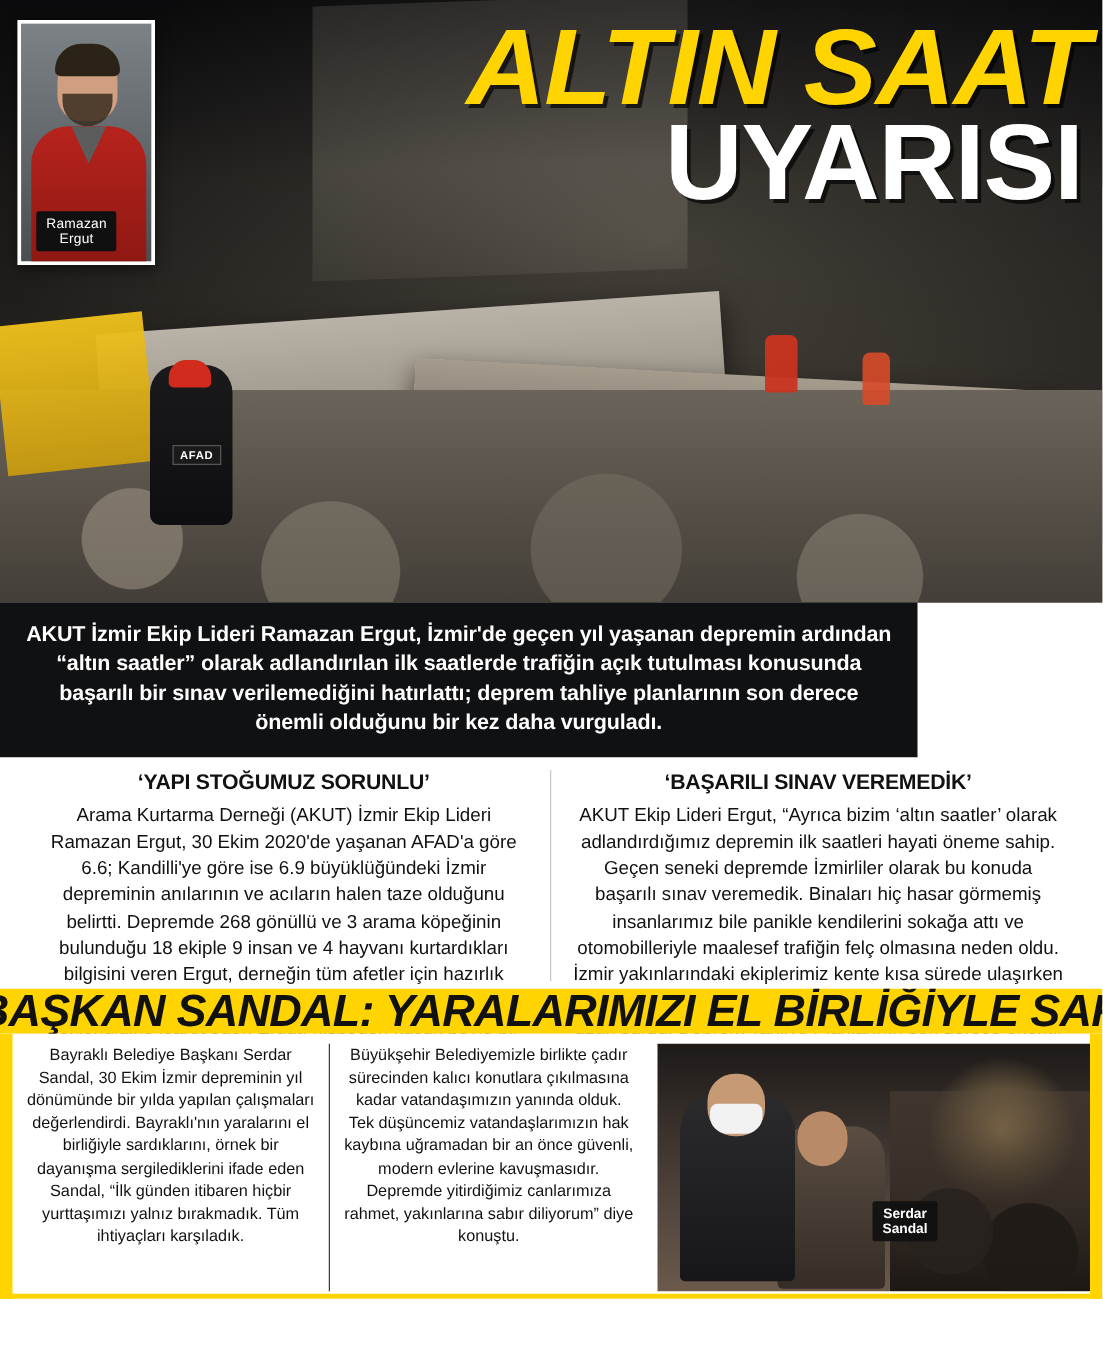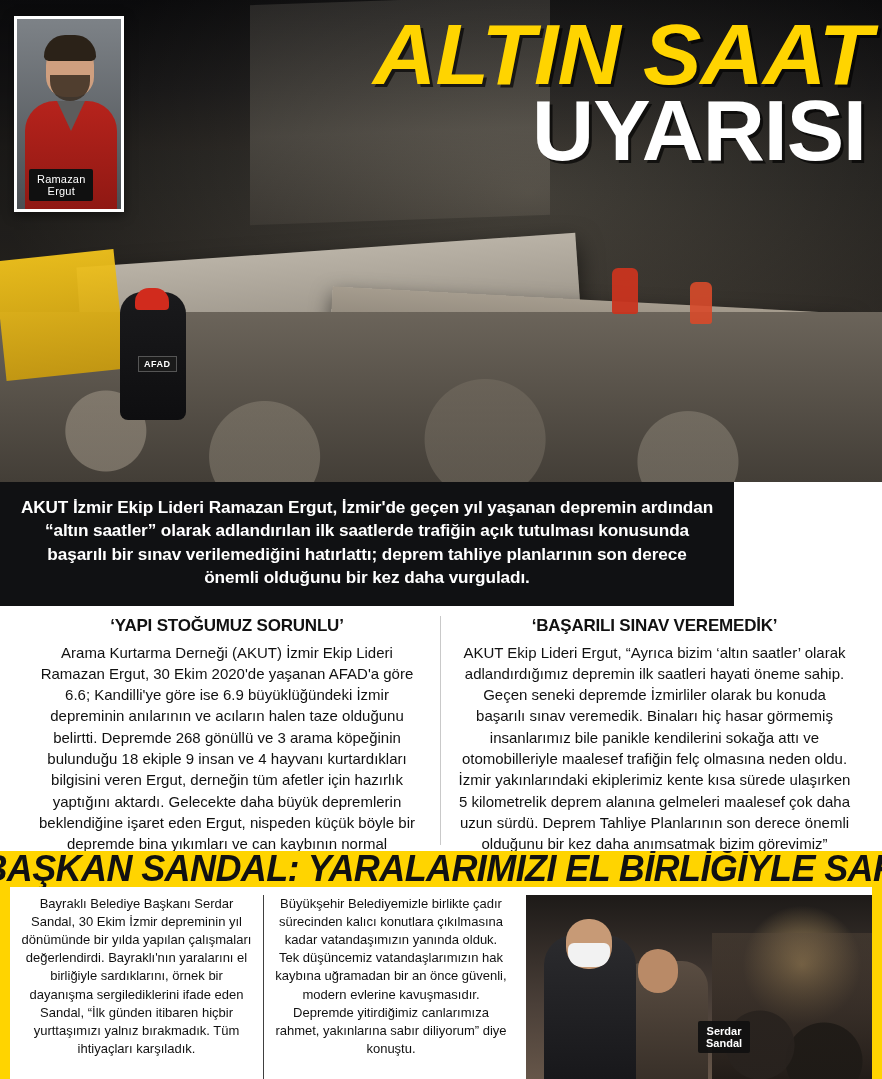--- a/index.html
+++ b/index.html
@@ -175,21 +175,21 @@
     line-height: 1.36;
     font-weight: bold;
     text-align: center;
     letter-spacing: -.1px;
   }
 
   
   .body2 {
     position: relative;
     width: 882px;
-    height: 245px;
+    height: 185px;
     background: #ffffff;
     display: flex;
     padding: 10px 14px 6px 14px;
   }
   .col {
     width: 50%;
     padding: 0 16px;
     position: relative;
   }
   .col.left { border-right: 1px solid #c9c9c9; }

